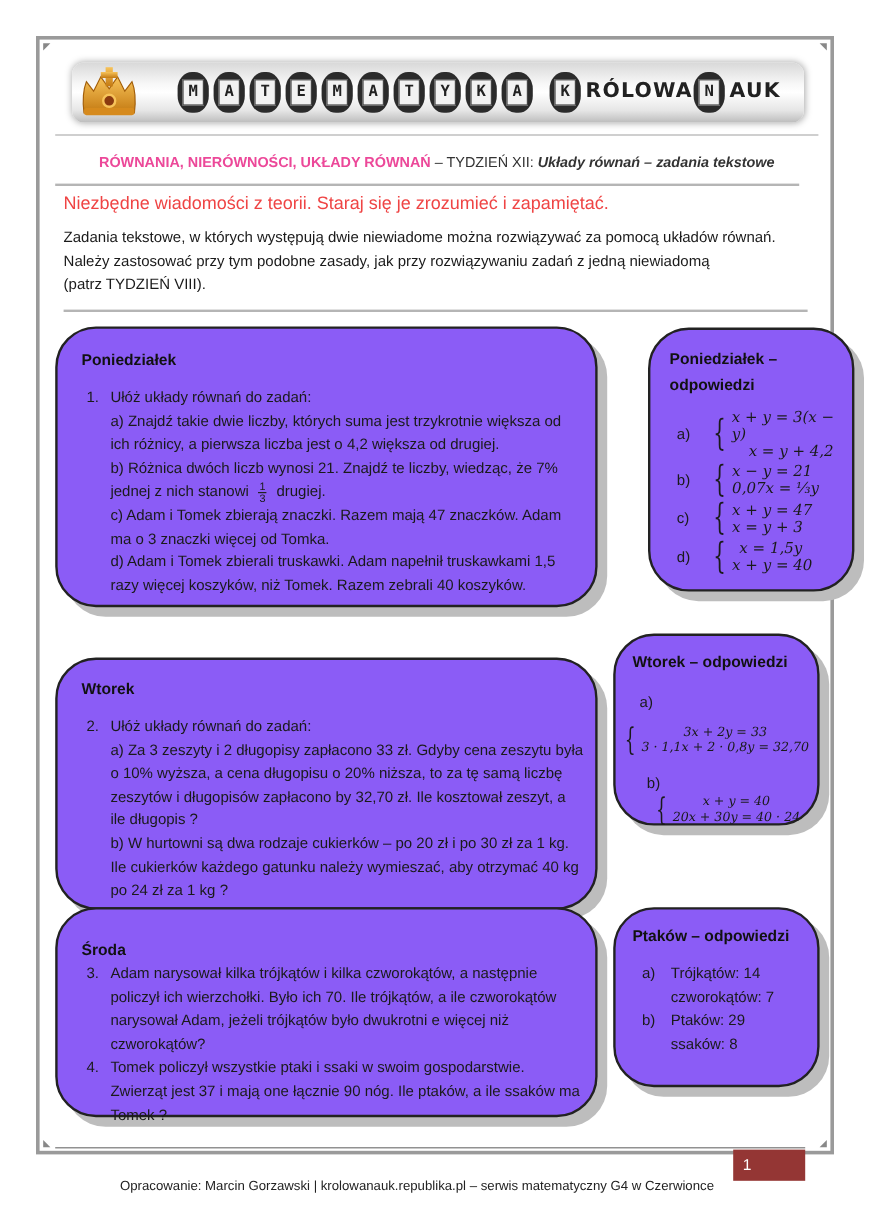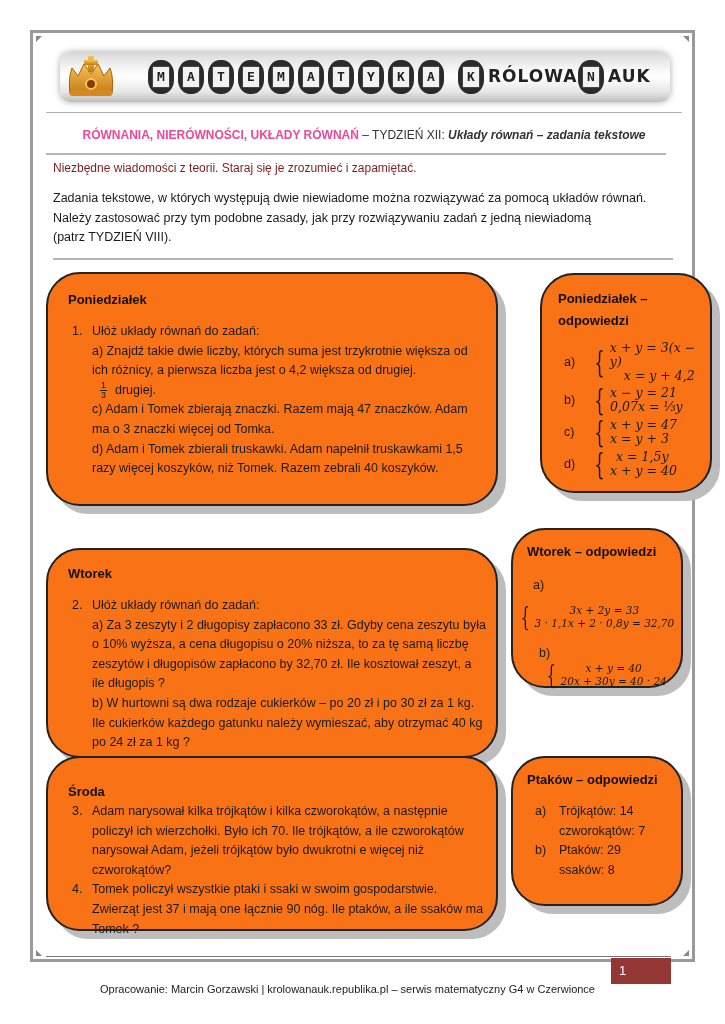--- a/index.html
+++ b/index.html
@@ -23,25 +23,25 @@
           display:flex; align-items:center; justify-content:center; }
   .tile span { display:block; width:16px; height:20px; background:#f2f2f2; border:1px solid #444;
                font:bold 13px "DejaVu Sans Mono",monospace; color:#222; text-align:center; line-height:20px; }
   .logo-word { position:absolute; top:14px; font:bold 17px "DejaVu Sans",sans-serif; color:#222; letter-spacing:1px; }
   .banner-rule { position:absolute; left:46px; top:112px; width:636px; height:0; border-top:1px solid #b0b0b0; }
 
   .topic { position:absolute; left:46px; top:128px; width:636px; text-align:center; font-size:12px; color:#333; }
   .topic b { font-weight:bold; color:#ec4899; }
   .topic i { font-weight:bold; font-style:italic; }
   .rule1 { position:absolute; left:46px; top:153px; width:620px; border-top:2px solid #b5b5b5; }
-  .theory { position:absolute; left:53px; top:161px; font-size:12px; color:#7f1d1d; }
+  .theory { position:absolute; left:53px; top:161px; font-size:15px; color:#ef4444; }
   .intro { position:absolute; left:53px; top:189px; width:640px; font-size:12.5px; line-height:19.5px; color:#1a1a1a; }
   .rule2 { position:absolute; left:53px; top:258px; width:620px; border-top:2px solid #b5b5b5; }
 
-  .box { position:absolute; background:#f97316; border:2px solid #222; border-radius:34px;
+  .box { position:absolute; background:#8b5cf6; border:2px solid #222; border-radius:34px;
          box-shadow:8px 8px 0 #bdbdbd; box-sizing:border-box; }
   .box h3 { margin:0; font-size:13px; font-weight:bold; color:#111; }
   .task { font-size:12.5px; line-height:19.6px; color:#1a1a1a; }
   .num { position:absolute; left:24px; }
   .task .body { margin-left:44px; }
   .frac { display:inline-flex; flex-direction:column; align-items:center; font-size:9px; line-height:9px; vertical-align:middle; margin:0 8px; }
   .frac .bar { border-top:1px solid #222; width:7px; }
   .math { font-family:"DejaVu Serif","Liberation Serif",serif; font-style:italic; }
   .sys { display:inline-flex; align-items:center; }
   .brace { font-size:30px; font-family:"DejaVu Serif",serif; font-style:normal; line-height:30px; margin-right:1px; transform:scaleX(0.55); display:inline-block; }
@@ -133,21 +133,21 @@
 </div>
 <div class="rule2"></div>
 
 <div class="box" style="left:46px;top:272px;width:452px;height:234px;">
   <h3 style="position:absolute;left:20px;top:18px;">Poniedziałek</h3>
   <div class="task" style="position:absolute;left:0;top:48px;width:430px;">
     <span class="num">1.</span>
     <div class="body">
       <div>Ułóż układy równań do zadań:</div>
       <div>a) Znajdź takie dwie liczby, których suma jest trzykrotnie większa od ich różnicy, a pierwsza liczba jest o 4,2 większa od drugiej.</div>
-      <div><span class="frac">
+      <div><span>b) Różnica dwóch liczb wynosi 21. Znajdź te liczby, wiedząc, że 7% jednej z nich stanowi</span><span class="frac">
             <span>1</span>
             <span class="bar"></span>
             <span>3</span>
           </span><span>drugiej.</span></div>
       <div>c) Adam i Tomek zbierają znaczki. Razem mają 47 znaczków. Adam ma o 3 znaczki więcej od Tomka.</div>
       <div>d) Adam i Tomek zbierali truskawki. Adam napełnił truskawkami 1,5 razy więcej koszyków, niż Tomek. Razem zebrali 40 koszyków.</div>
     </div>
   </div>
 </div>
 

